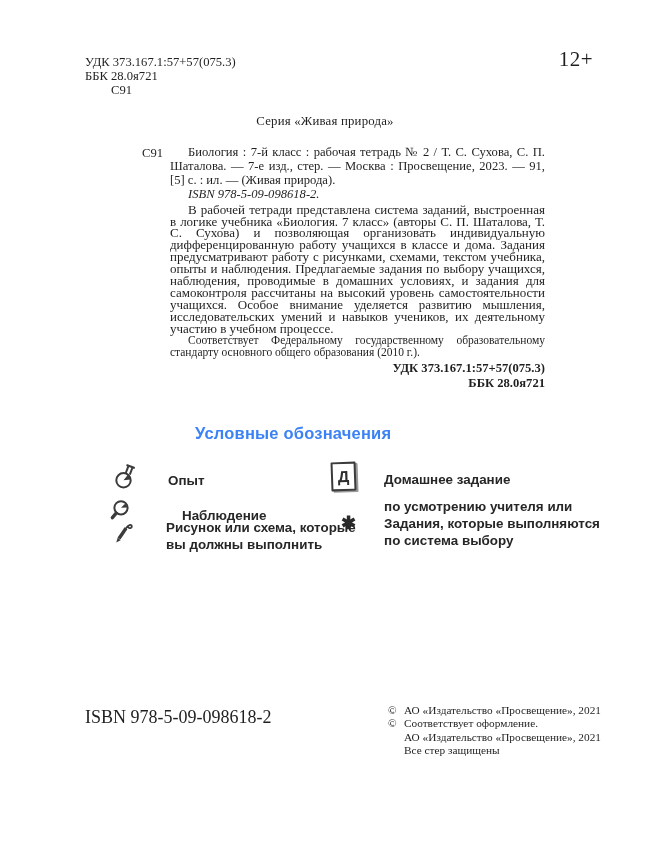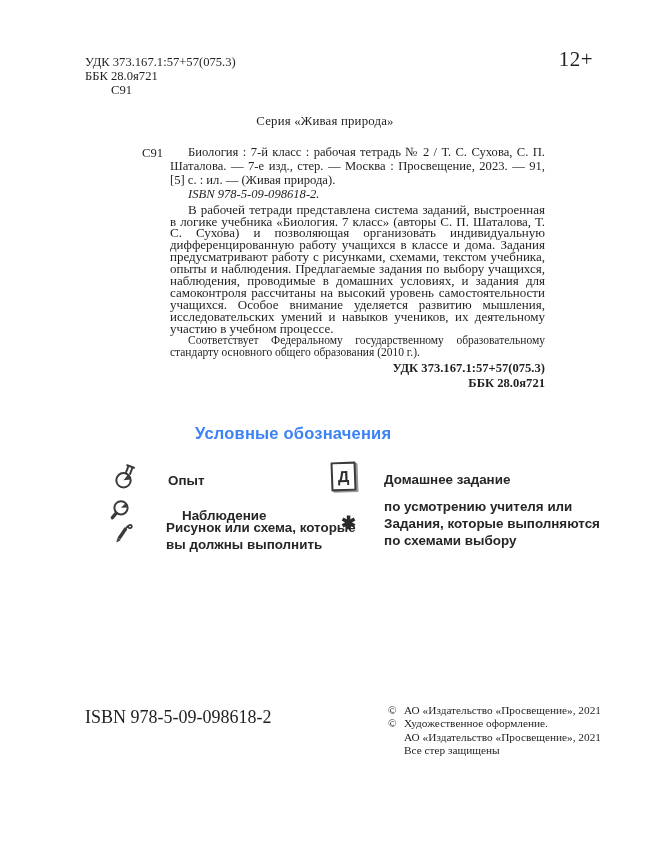--- a/index.html
+++ b/index.html
@@ -105,21 +105,21 @@
       </svg>
     </span>
     <span class="lbl" style="margin-top:4px;padding-left:19px;">Наблюдение</span>
   </div>
 
   <div class="legend-item" style="left:341px;top:496px;">
     <span class="ico asterisk">✱</span>
     <span class="lbl multi">
       <div>по усмотрению учителя или</div>
       <div>Задания, которые выполняются</div>
-      <div>по схемами выбору</div>
+      <div>по система выбору</div>
     </span>
   </div>
 
   <div class="legend-item" style="left:112px;top:517px;">
     <span class="ico">
       <svg width="26" height="28" viewBox="0 0 26 28" fill="none">
         <path d="M7 19.5 L14 9.2" stroke="#3b3b3b" stroke-width="3.4"></path>
         <path d="M4.2 23.6 L8.6 21.2 L5.8 18.4 Z" fill="#3b3b3b"></path>
         <path d="M14 9.2 C16.2 5.6 19.4 5 19.8 7.2 C20.2 9.2 17.4 9.8 16.2 8.2" stroke="#3b3b3b" stroke-width="1.8" stroke-linecap="round"></path>
       </svg>
@@ -132,21 +132,21 @@
 
   <div class="isbn-footer">ISBN 978-5-09-098618-2</div>
 
   <div class="copyright">
     <div class="copy-row">
       <span>©</span>
       <span>АО «Издательство «Просвещение», 2021</span>
     </div>
     <div class="copy-row">
       <span>©</span>
-      <span>Художественное оформление.</span>
+      <span>Соответствует оформление.</span>
     </div>
     <div class="copy-row">
       <span></span>
       <span>АО «Издательство «Просвещение», 2021</span>
     </div>
     <div class="copy-row">
       <span></span>
       <span>Все стер защищены</span>
     </div>
   </div>

